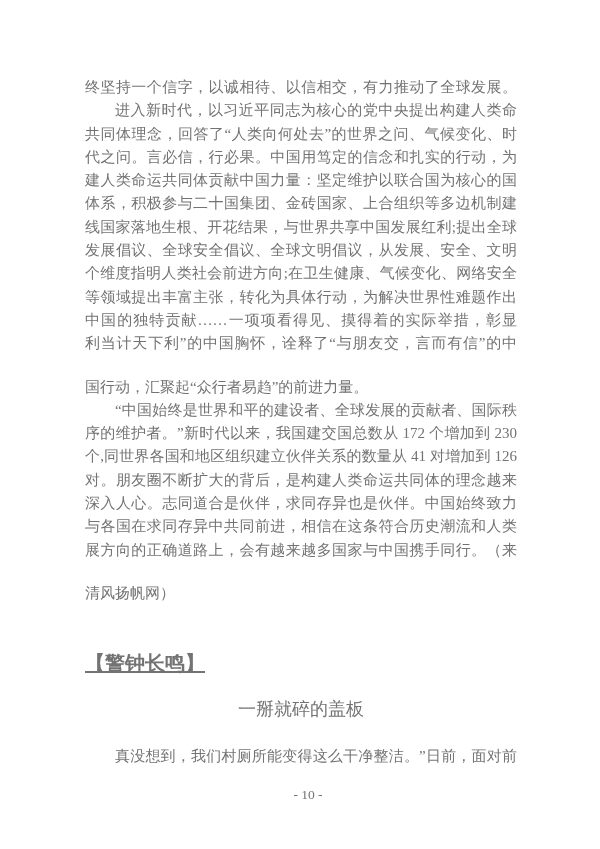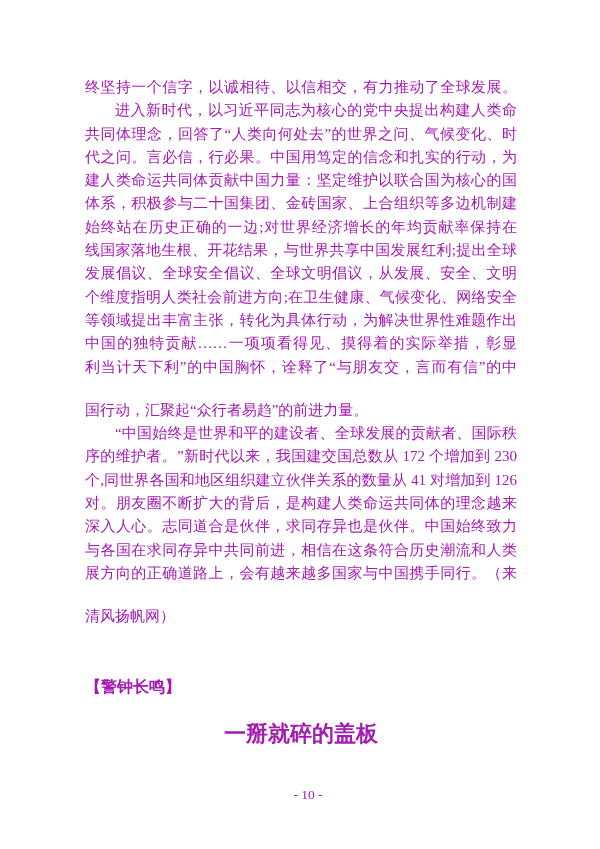--- a/index.html
+++ b/index.html
@@ -8,21 +8,21 @@
     background: #888;
   }
   .page {
     position: relative;
     width: 600px;
     height: 849px;
     margin: 0 auto;
     background: #ffffff;
     overflow: hidden;
     font-family: "Liberation Serif", "DejaVu Serif", serif;
-    color: #a21caf;
+    color: #737373;
   }
   .content {
     position: absolute;
     left: 85px;
     top: 76px;
     width: 432px;
   }
   .line {
     height: 23.3px;
     line-height: 23.3px;
@@ -33,26 +33,27 @@
   }
   .line.body-end {
     text-align-last: left;
     margin-top: 20px;
   }
   .line.indent {
     text-indent: 2em;
   }
   .line.heading {
     font-weight: bold;
-    font-size: 16px;
+    font-size: 20px;
     text-align-last: left;
+    text-decoration: underline;
   }
   .line.title {
-    font-weight: bold;
-    font-size: 22px;
+    font-weight: normal;
+    font-size: 18px;
     text-align: left;
     text-align-last: center;
   }
   .line.blank {
     text-align-last: left;
   }
   .footer {
     position: absolute;
     top: 786px;
     left: 8px;
@@ -66,21 +67,20 @@
 <body>
 
 <div class="page">
   <div class="content">
       <div class="line body">终坚持一个信字，以诚相待、以信相交，有力推动了全球发展。</div>
       <div class="line body indent">进入新时代，以习近平同志为核心的党中央提出构建人类命运</div>
       <div class="line body">共同体理念，回答了“人类向何处去”的世界之问、气候变化、时</div>
       <div class="line body">代之问。言必信，行必果。中国用笃定的信念和扎实的行动，为构</div>
       <div class="line body">建人类命运共同体贡献中国力量：坚定维护以联合国为核心的国际</div>
       <div class="line body">体系，积极参与二十国集团、金砖国家、上合组织等多边机制建设，</div>
-      <div class="line body">始终站在历史正确的一边;对世界经济增长的年均贡献率保持在</div>
       <div class="line body">线国家落地生根、开花结果，与世界共享中国发展红利;提出全球</div>
       <div class="line body">发展倡议、全球安全倡议、全球文明倡议，从发展、安全、文明三</div>
       <div class="line body">个维度指明人类社会前进方向;在卫生健康、气候变化、网络安全</div>
       <div class="line body">等领域提出丰富主张，转化为具体行动，为解决世界性难题作出了</div>
       <div class="line body">中国的独特贡献……一项项看得见、摸得着的实际举措，彰显了“计</div>
       <div class="line body">利当计天下利”的中国胸怀，诠释了“与朋友交，言而有信”的中</div>
       <div class="line body-end">国行动，汇聚起“众行者易趋”的前进力量。</div>
       <div class="line body indent">“中国始终是世界和平的建设者、全球发展的贡献者、国际秩</div>
       <div class="line body">序的维护者。”新时代以来，我国建交国总数从 172 个增加到 230</div>
       <div class="line body">个,同世界各国和地区组织建立伙伴关系的数量从 41 对增加到 126</div>
@@ -88,15 +88,16 @@
       <div class="line body">深入人心。志同道合是伙伴，求同存异也是伙伴。中国始终致力于</div>
       <div class="line body">与各国在求同存异中共同前进，相信在这条符合历史潮流和人类发</div>
       <div class="line body">展方向的正确道路上，会有越来越多国家与中国携手同行。（来源：</div>
       <div class="line body-end">清风扬帆网）</div>
       <div class="line blank"></div>
       <div class="line blank"></div>
       <div class="line heading">【警钟长鸣】</div>
       <div class="line blank"></div>
       <div class="line title">一掰就碎的盖板</div>
       <div class="line blank"></div>
+      <div class="line body indent">真没想到，我们村厕所能变得这么干净整洁。”日前，面对前</div>
     </div>
   <div class="footer">- 10 -</div>
 </div>
 
 </body></html>

